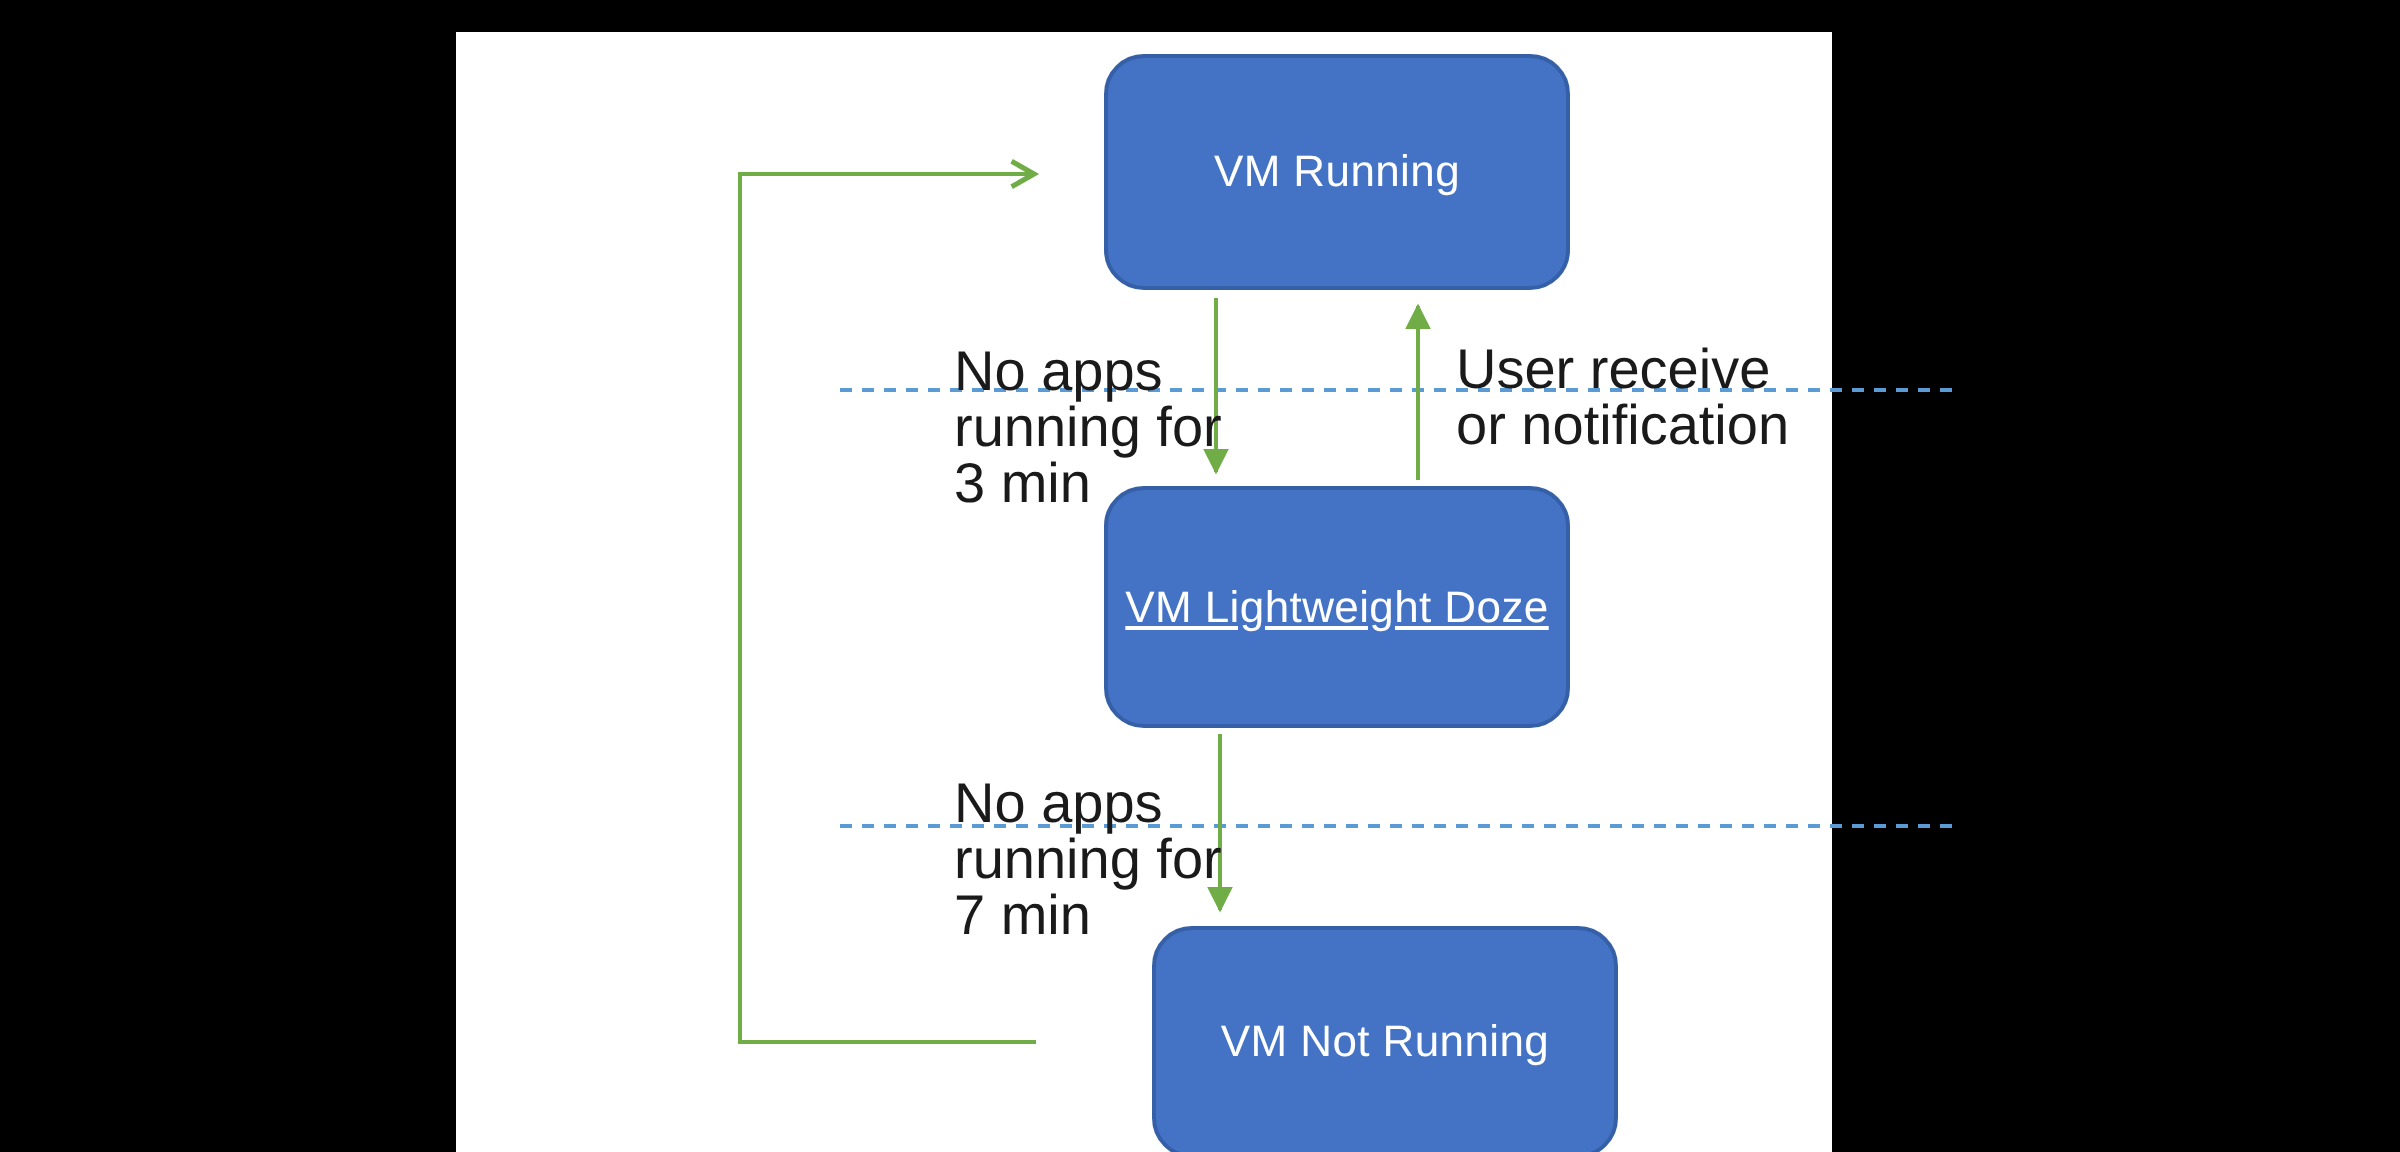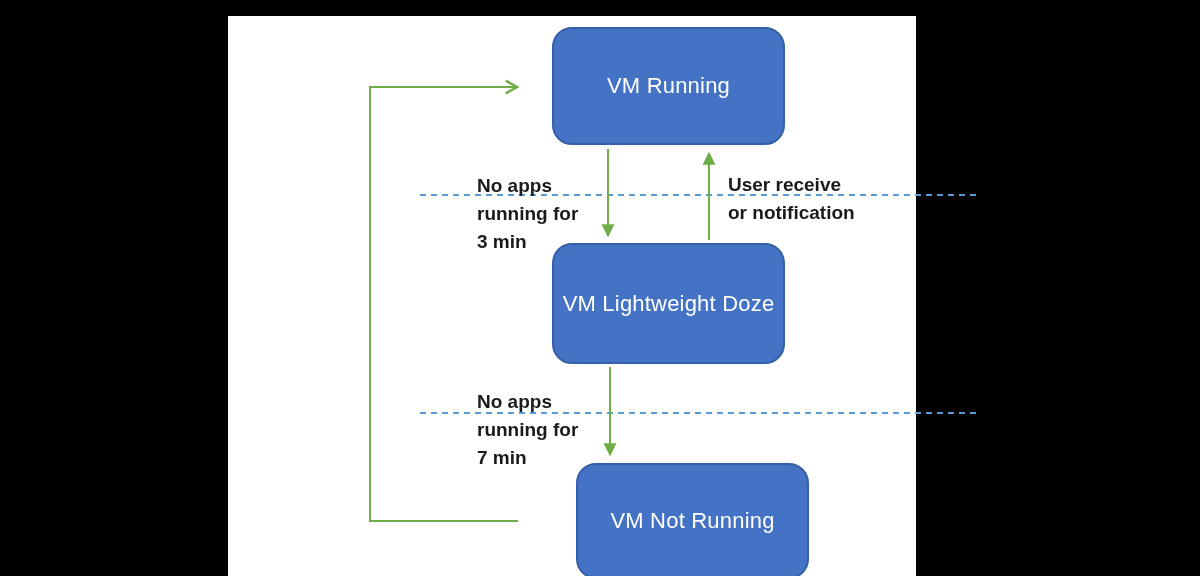--- a/index.html
+++ b/index.html
@@ -59,30 +59,29 @@
     border-radius: 20px;
     color: var(--node-text);
     display: flex;
     align-items: center;
     justify-content: center;
     font-size: 22px;
     letter-spacing: 0.2px;
     text-align: center;
   }
   .node-running   { top: 11px;  height: 118px; }
-  .node-doze      { top: 227px; height: 121px; }
+  .node-doze      { top: 227px; height: 121px; text-decoration: underline; }
   .node-notrun    { top: 447px; height: 116px; margin-left: 24px; }
 
   .edge-label {
     position: absolute;
     color: var(--label-text);
-    font-size: 19px;
+    font-size: 28px;
     line-height: 28px;
     white-space: pre-line;
-    font-weight: bold;
   }
   .label-noapps3   { left: 249px; top: 156px; }
   .label-useract   { left: 500px; top: 155px; }
   .label-noapps7   { left: 249px; top: 372px; }
   .label-launch    { left: 18px;  top: 241px; }
 </style>
 </head>
 <body>
 
 <div class="stage">

